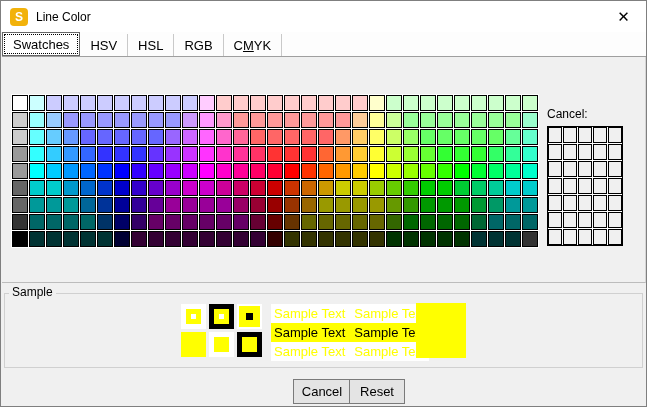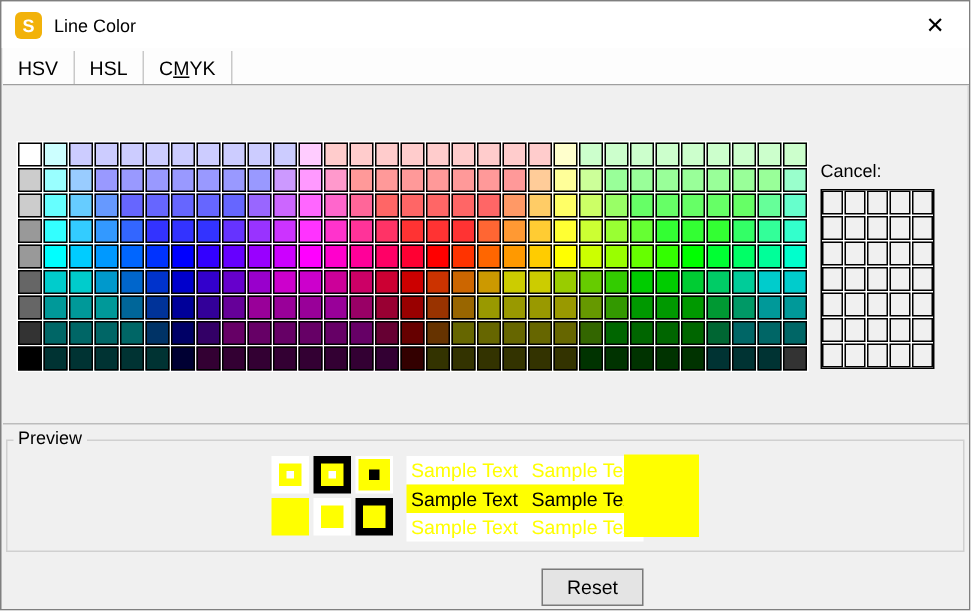--- a/index.html
+++ b/index.html
@@ -48,36 +48,38 @@
   .sample-lines{position:absolute;left:270px;top:303px;}
   .sline{font-size:13px;height:19px;line-height:19px;padding:0 3px;white-space:nowrap;display:flex;gap:9px;width:max-content;}
   .sline.on-white{color:var(--sel);background:#fff;}
   .sline.on-color{color:#000;background:var(--sel);}
   .big-swatch{position:absolute;left:415px;top:302px;width:50px;height:55px;background:var(--sel);}
   
   .btn{position:absolute;top:378px;height:25px;font-size:13px;display:flex;align-items:center;justify-content:center;
     background:#e4e4e4;border:1px solid #7a7a7a;box-sizing:border-box;cursor:default;}
   #btn-ok{left:227px;width:50px;border:2px solid #0078d7;background:#e7f2fc;}
   #btn-cancel{left:292px;width:58px;}
-  #btn-reset{left:360px;width:68px;}
+  #btn-reset{left:348px;width:56px;}
 </style>
 </head>
 <body>
 
 <div class="window">
 
   <div class="titlebar">
     <div class="app-icon">S</div>
     <div class="title-text">Line Color</div>
     <div class="close-btn">✕</div>
   </div>
 
   <div class="tabstrip">
+    <div class="tab selected">Swatches</div>
     <div class="tab plain">HSV</div>
     <div class="tab plain">HSL</div>
+    <div class="tab plain">RGB</div>
     <div class="tab plain">
         <span>C</span>
         <span class="mnemonic">M</span>
         <span>YK</span>
       </div>
   </div>
 
   <div class="content">
     <div class="swatch-grid">
         <div class="sw" title="#FFFFFF" style="background: rgb(255, 255, 255);"></div>
@@ -394,21 +396,21 @@
         <div class="rsw" style="background: rgb(240, 240, 240);"></div>
         <div class="rsw" style="background: rgb(240, 240, 240);"></div>
         <div class="rsw" style="background: rgb(240, 240, 240);"></div>
         <div class="rsw" style="background: rgb(240, 240, 240);"></div>
         <div class="rsw" style="background: rgb(240, 240, 240);"></div>
         <div class="rsw" style="background: rgb(240, 240, 240);"></div>
       </div>
   </div>
 
   <div class="preview-box"></div>
-  <div class="preview-title">Preview</div>
+  <div class="preview-title">Sample</div>
 
   <div class="psq" id="sq1">
     <div class="mid"></div>
     <div class="dotw"></div>
   </div>
   <div class="psq" id="sq2">
     <div class="mid"></div>
     <div class="dotw"></div>
   </div>
   <div class="psq" id="sq3">
@@ -433,15 +435,16 @@
       <span>Sample Text</span>
     </div>
     <div class="sline on-white">
       <span>Sample Text</span>
       <span>Sample Text</span>
     </div>
   </div>
 
   <div class="big-swatch"></div>
 
+  <div class="btn" id="btn-cancel">Cancel</div>
   <div class="btn" id="btn-reset">Reset</div>
 
 </div>
 
 </body></html>

